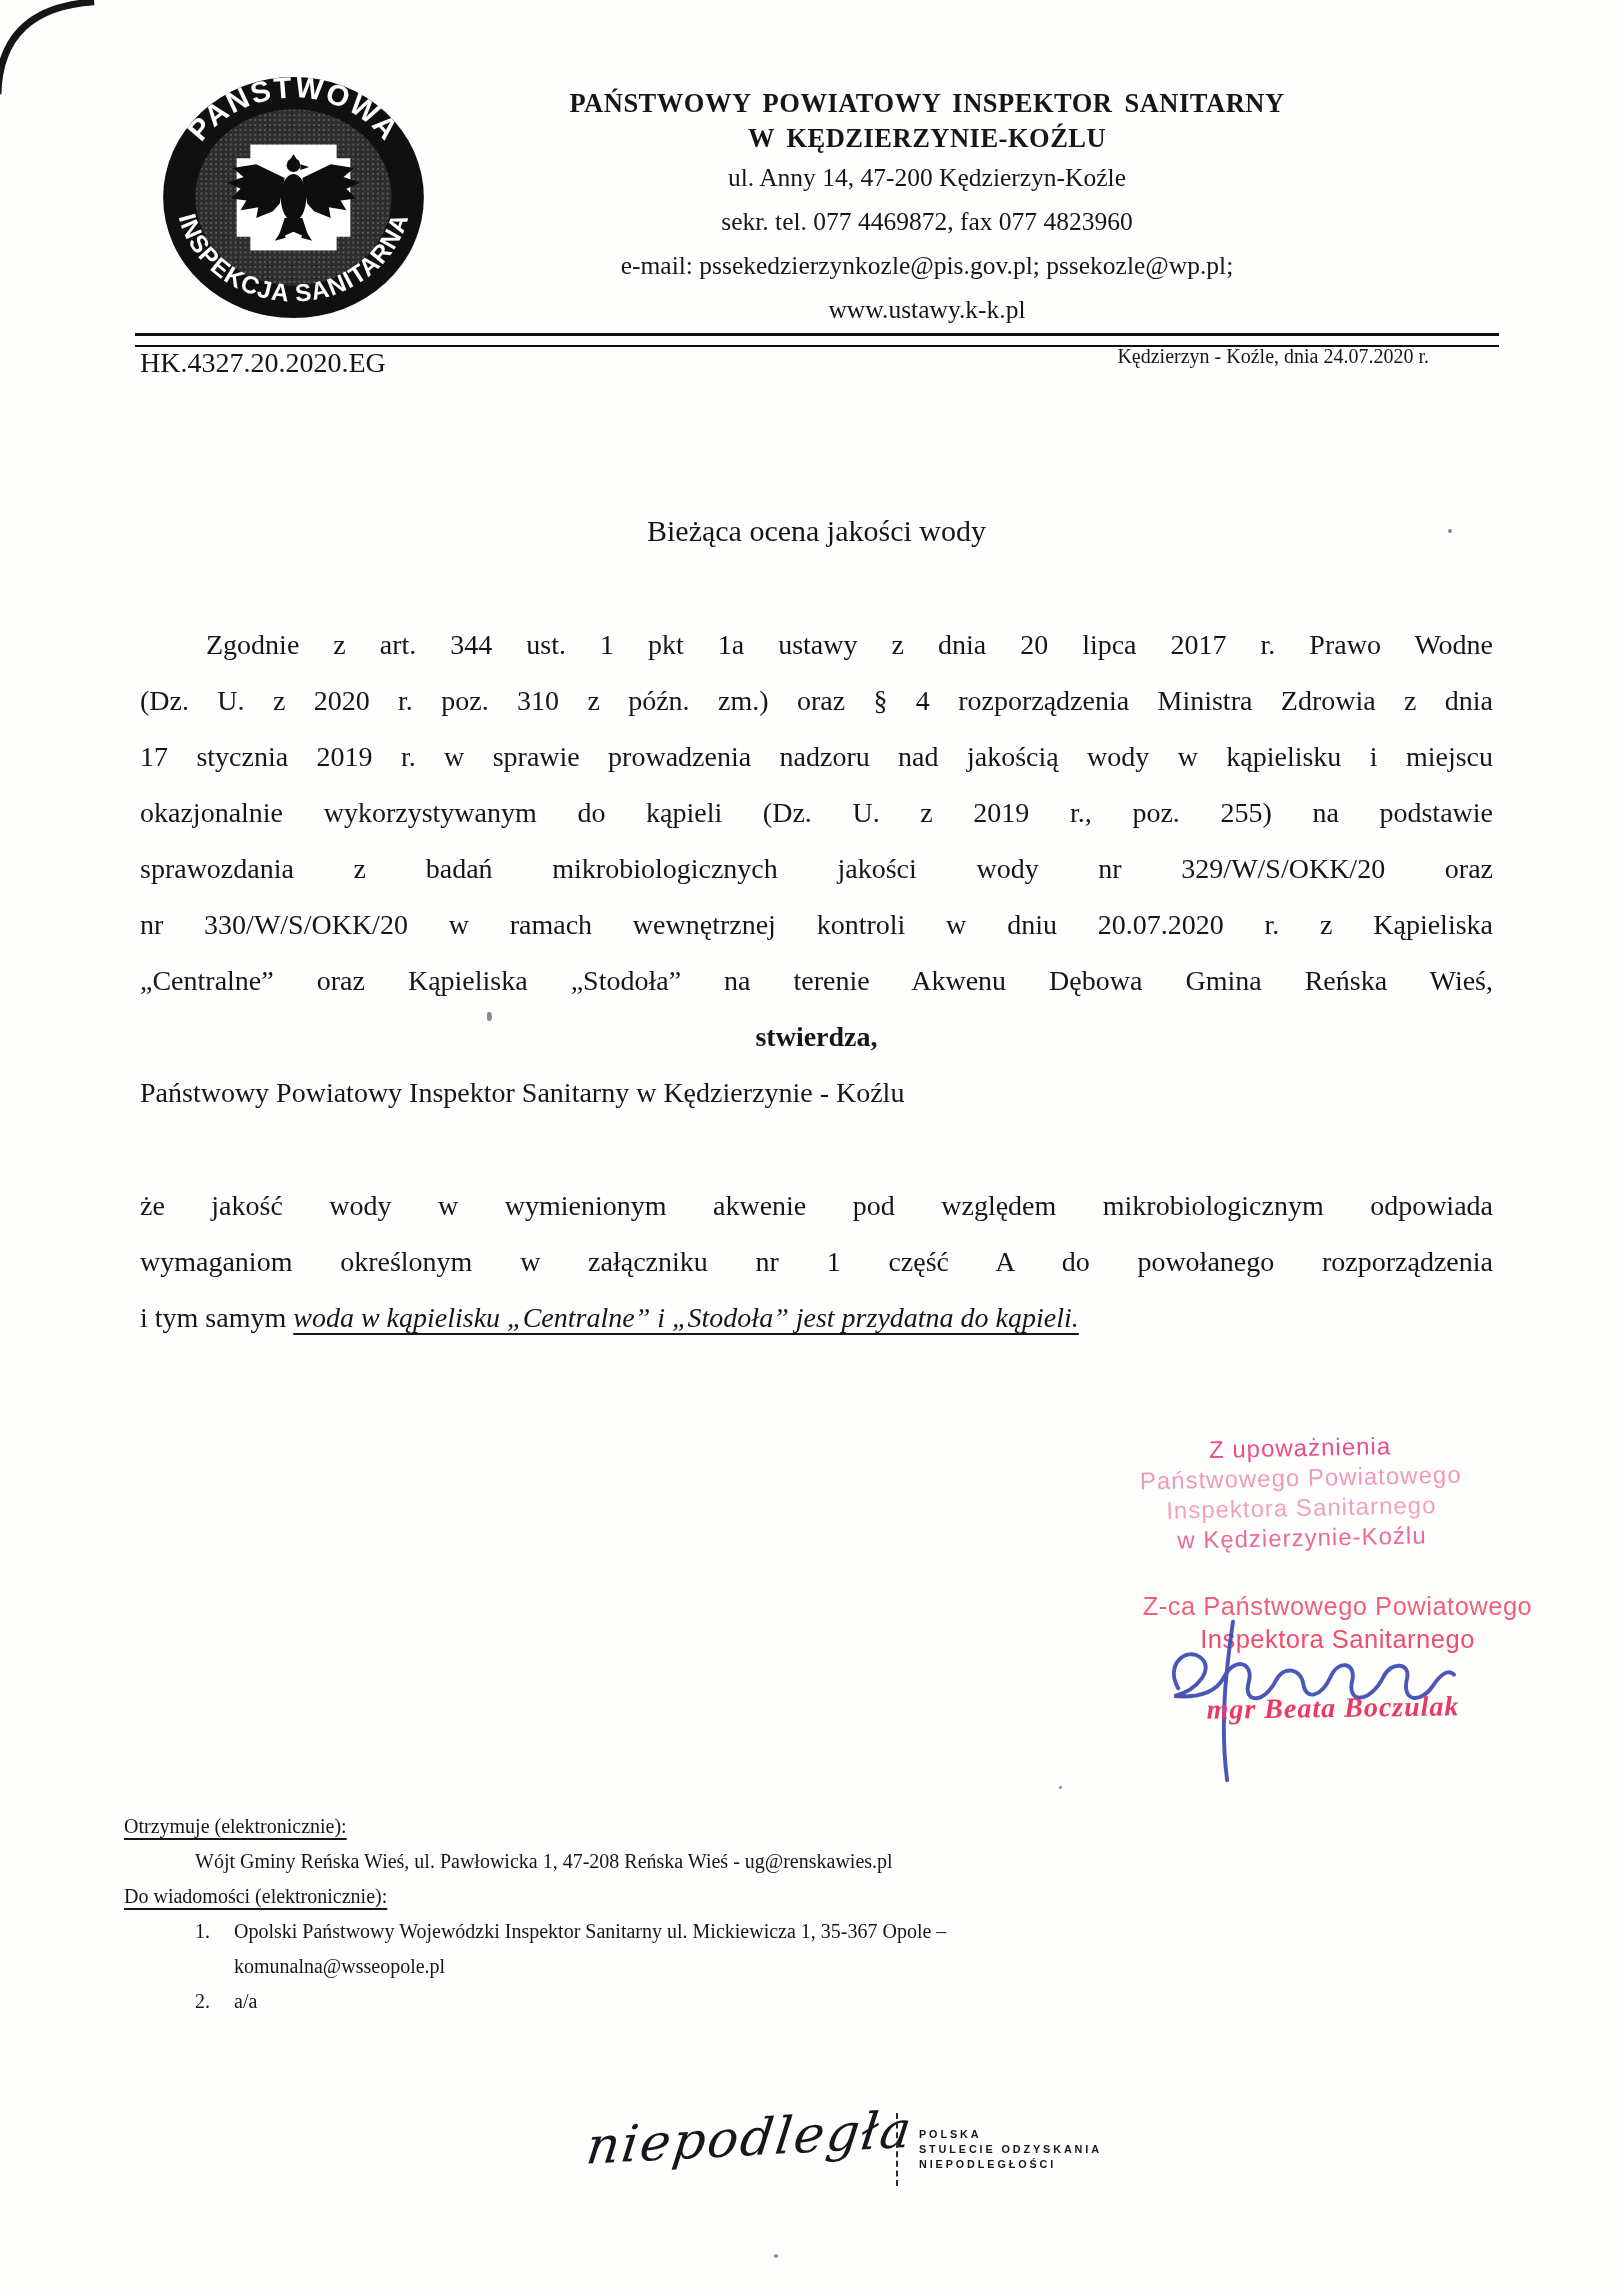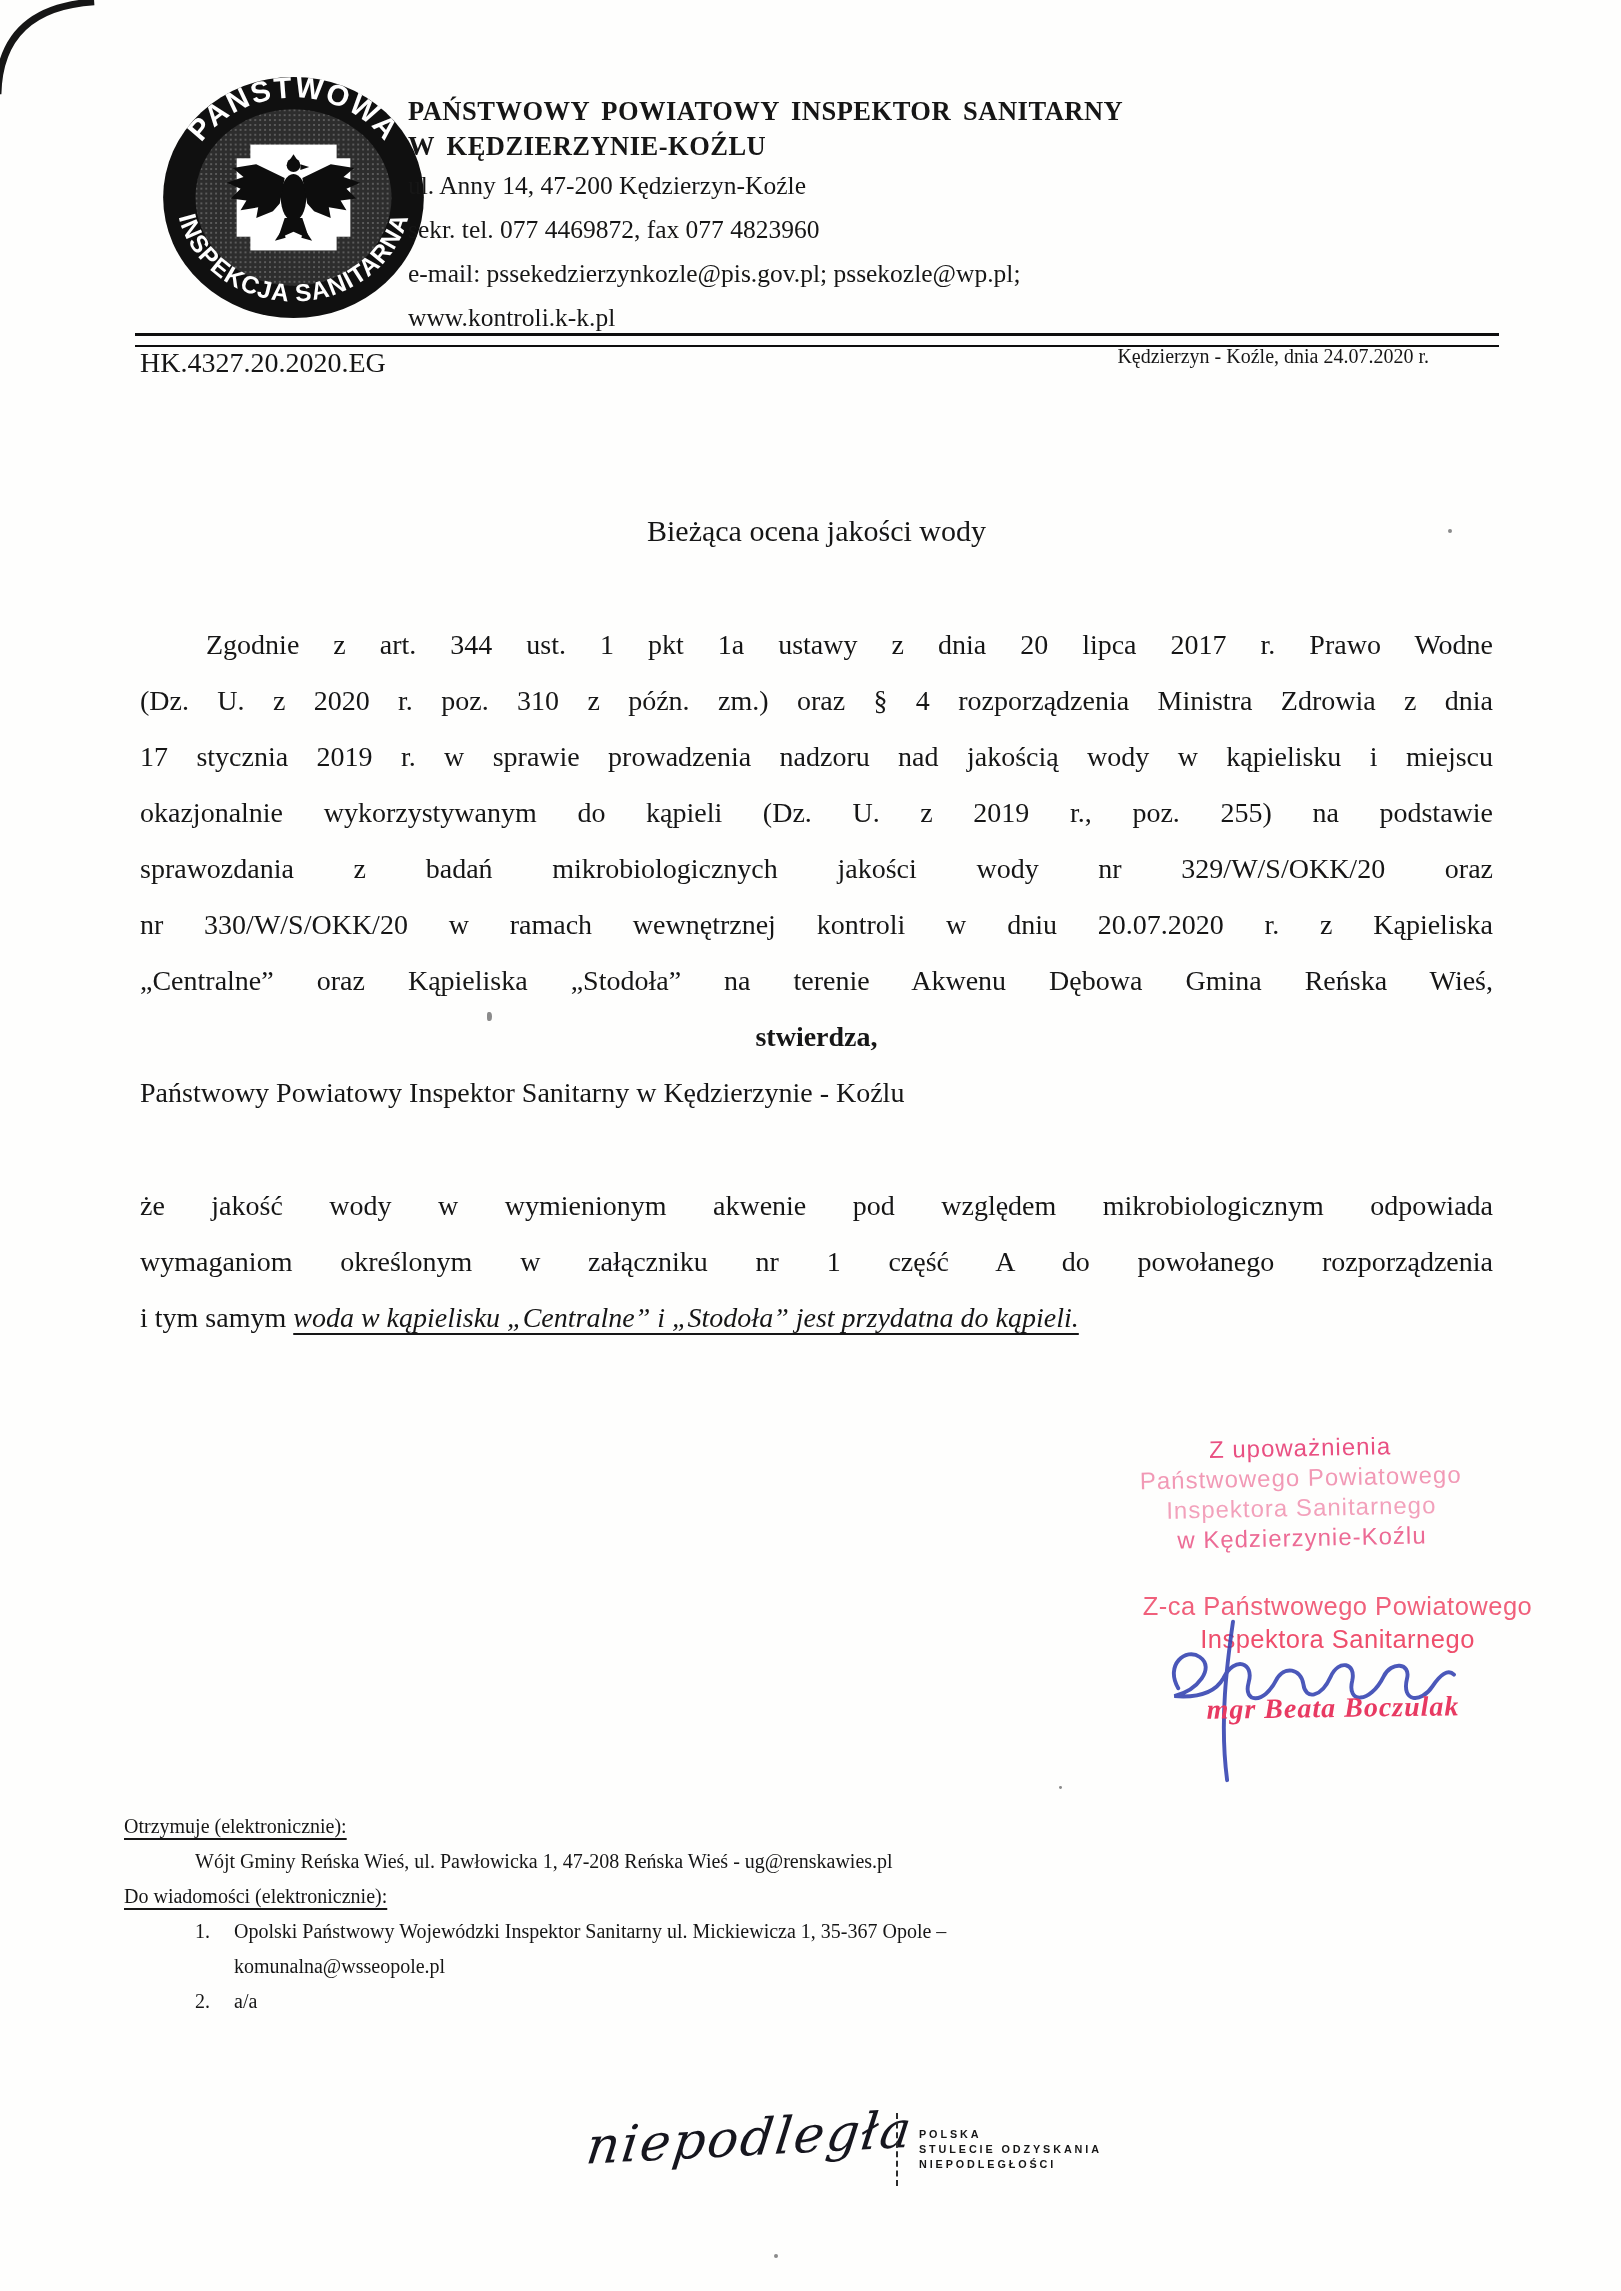--- a/index.html
+++ b/index.html
@@ -4,21 +4,21 @@
 <style>
   html,body{margin:0;padding:0;background:#e8e8e8;}
   .page{
     position:relative;width:1621px;height:2292px;margin:0 auto;
     background:#fefefd;overflow:hidden;
     font-family:"Liberation Serif", serif;color:#161616;
   }
   
   .corner-arc{position:absolute;left:-3.9px;top:-3.9px;}
   .badge{position:absolute;left:160px;top:74px;}
-  .hdr{position:absolute;left:408px;top:86px;width:990px;text-align:left;margin-top:8px;}
+  .hdr{position:absolute;left:432px;top:86px;width:990px;text-align:center;}
   .hdr .b{font-weight:bold;font-size:26.5px;line-height:35px;word-spacing:4.9px;letter-spacing:0.5px;}
   .hdr .c{font-size:25.5px;line-height:44px;}
   .rule{position:absolute;left:135px;top:333px;width:1364px;height:8.8px;
         border-top:3.9px solid #0e0e0e;border-bottom:2px solid #0e0e0e;}
   .refno{position:absolute;left:140px;top:347px;font-size:28px;}
   .placedate{position:absolute;left:970px;top:345px;width:459px;text-align:right;font-size:20px;}
   
   .doc-title{position:absolute;left:140px;top:514px;width:1353px;text-align:center;font-size:30px;}
   .para{position:absolute;left:140px;width:1353px;}
   .bl{height:56px;line-height:56px;font-size:28px;white-space:nowrap;}
@@ -99,21 +99,21 @@
       <polygon points="147,158 155,170 144,167"></polygon>
     </g>
   </svg>
 
   <div class="hdr">
     <div class="b">PAŃSTWOWY POWIATOWY INSPEKTOR SANITARNY</div>
     <div class="b">W KĘDZIERZYNIE-KOŹLU</div>
     <div class="c">ul. Anny 14, 47-200 Kędzierzyn-Koźle</div>
     <div class="c">sekr. tel. 077 4469872, fax 077 4823960</div>
     <div class="c">e-mail: pssekedzierzynkozle@pis.gov.pl; pssekozle@wp.pl;</div>
-    <div class="c">www.kontroli.k-k.pl</div>
+    <div class="c">www.ustawy.k-k.pl</div>
   </div>
 
   <div class="rule"></div>
 
   <div class="refno">HK.4327.20.2020.EG</div>
   <div class="placedate">Kędzierzyn - Koźle, dnia 24.07.2020 r.</div>
 
   <div class="doc-title">Bieżąca ocena jakości wody</div>
 
   <div class="para" style="top:617px;">

